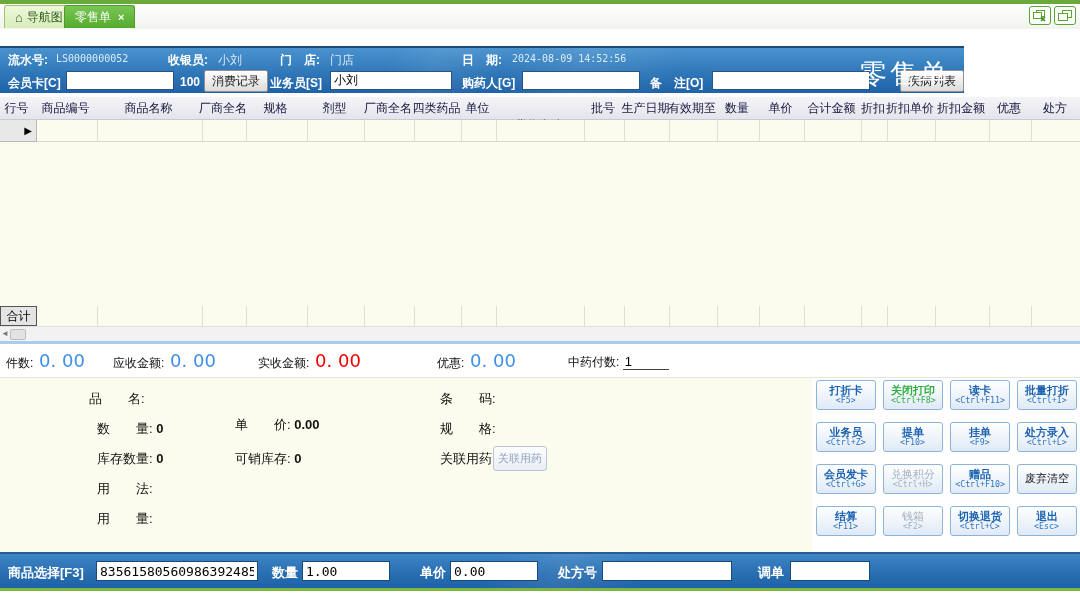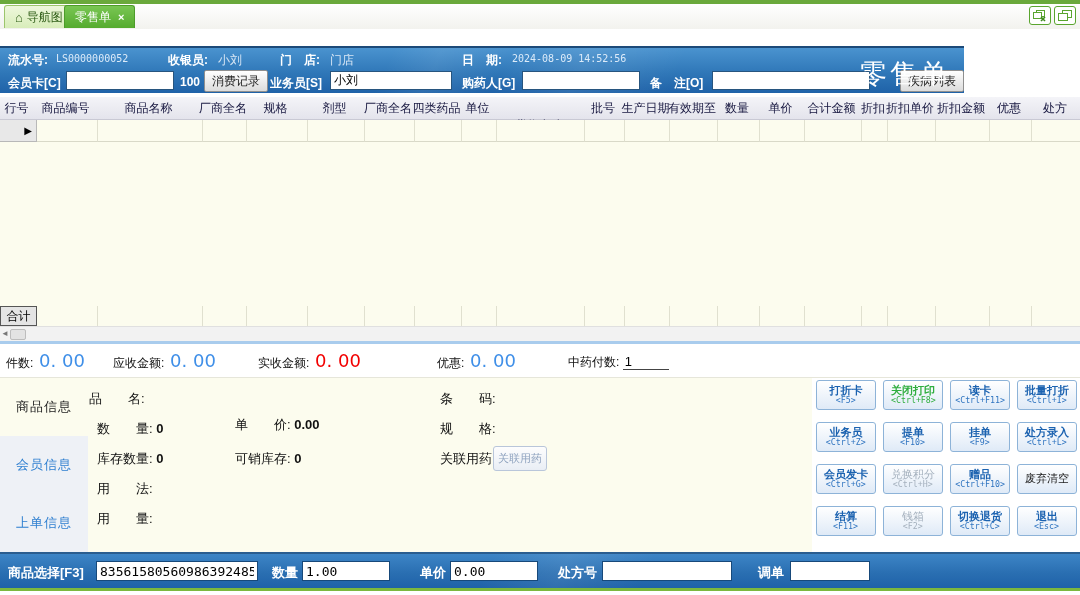--- a/index.html
+++ b/index.html
@@ -225,25 +225,20 @@
       <span>中药付数:</span>
       <span class="tcm-val">1</span>
     </span>
   <span class="sum-item" style="left: 6px;"><span class="sum-lbl">件数:</span><span class="sum-val sum-blue"> 0. 00</span></span>
       <span class="sum-item" style="left: 113px;"><span class="sum-lbl">应收金额:</span><span class="sum-val sum-blue"> 0. 00</span></span>
       <span class="sum-item" style="left: 258px;"><span class="sum-lbl">实收金额:</span><span class="sum-val sum-red"> 0. 00</span></span>
       <span class="sum-item" style="left: 437px;"><span class="sum-lbl">优惠:</span><span class="sum-val sum-blue"> 0. 00</span></span>
     </div>
 
   <div class="panel">
-    <div class="side">
-      <div class="side-tab active">商品信息</div>
-      <div class="side-tab">会员信息</div>
-      <div class="side-tab">上单信息</div>
-    </div>
     <div class="fields">
       <span class="fld" style="left:1px;  top:12px;text-align:right;"><span>品　　名:</span> <b></b></span>
       <span class="fld" style="left:352px;top:12px;"><span>条　　码:</span> <b></b></span>
       <span class="fld" style="left:9px;  top:42px;"><span>数　　量:</span> <b>0</b></span>
       <span class="fld" style="left:147px;top:38px;"><span>单　　价:</span> <b>0.00</b></span>
       <span class="fld" style="left:352px;top:42px;"><span>规　　格:</span> <b></b></span>
       <span class="fld" style="left:9px;  top:72px;"><span>库存数量:</span> <b>0</b></span>
       <span class="fld" style="left:147px;top:72px;"><span>可销库存:</span> <b>0</b></span>
       <span class="fld" style="left:352px;top:72px;"><span>关联用药:</span> <b>无</b></span>
       <button class="rel-btn">关联用药</button>

